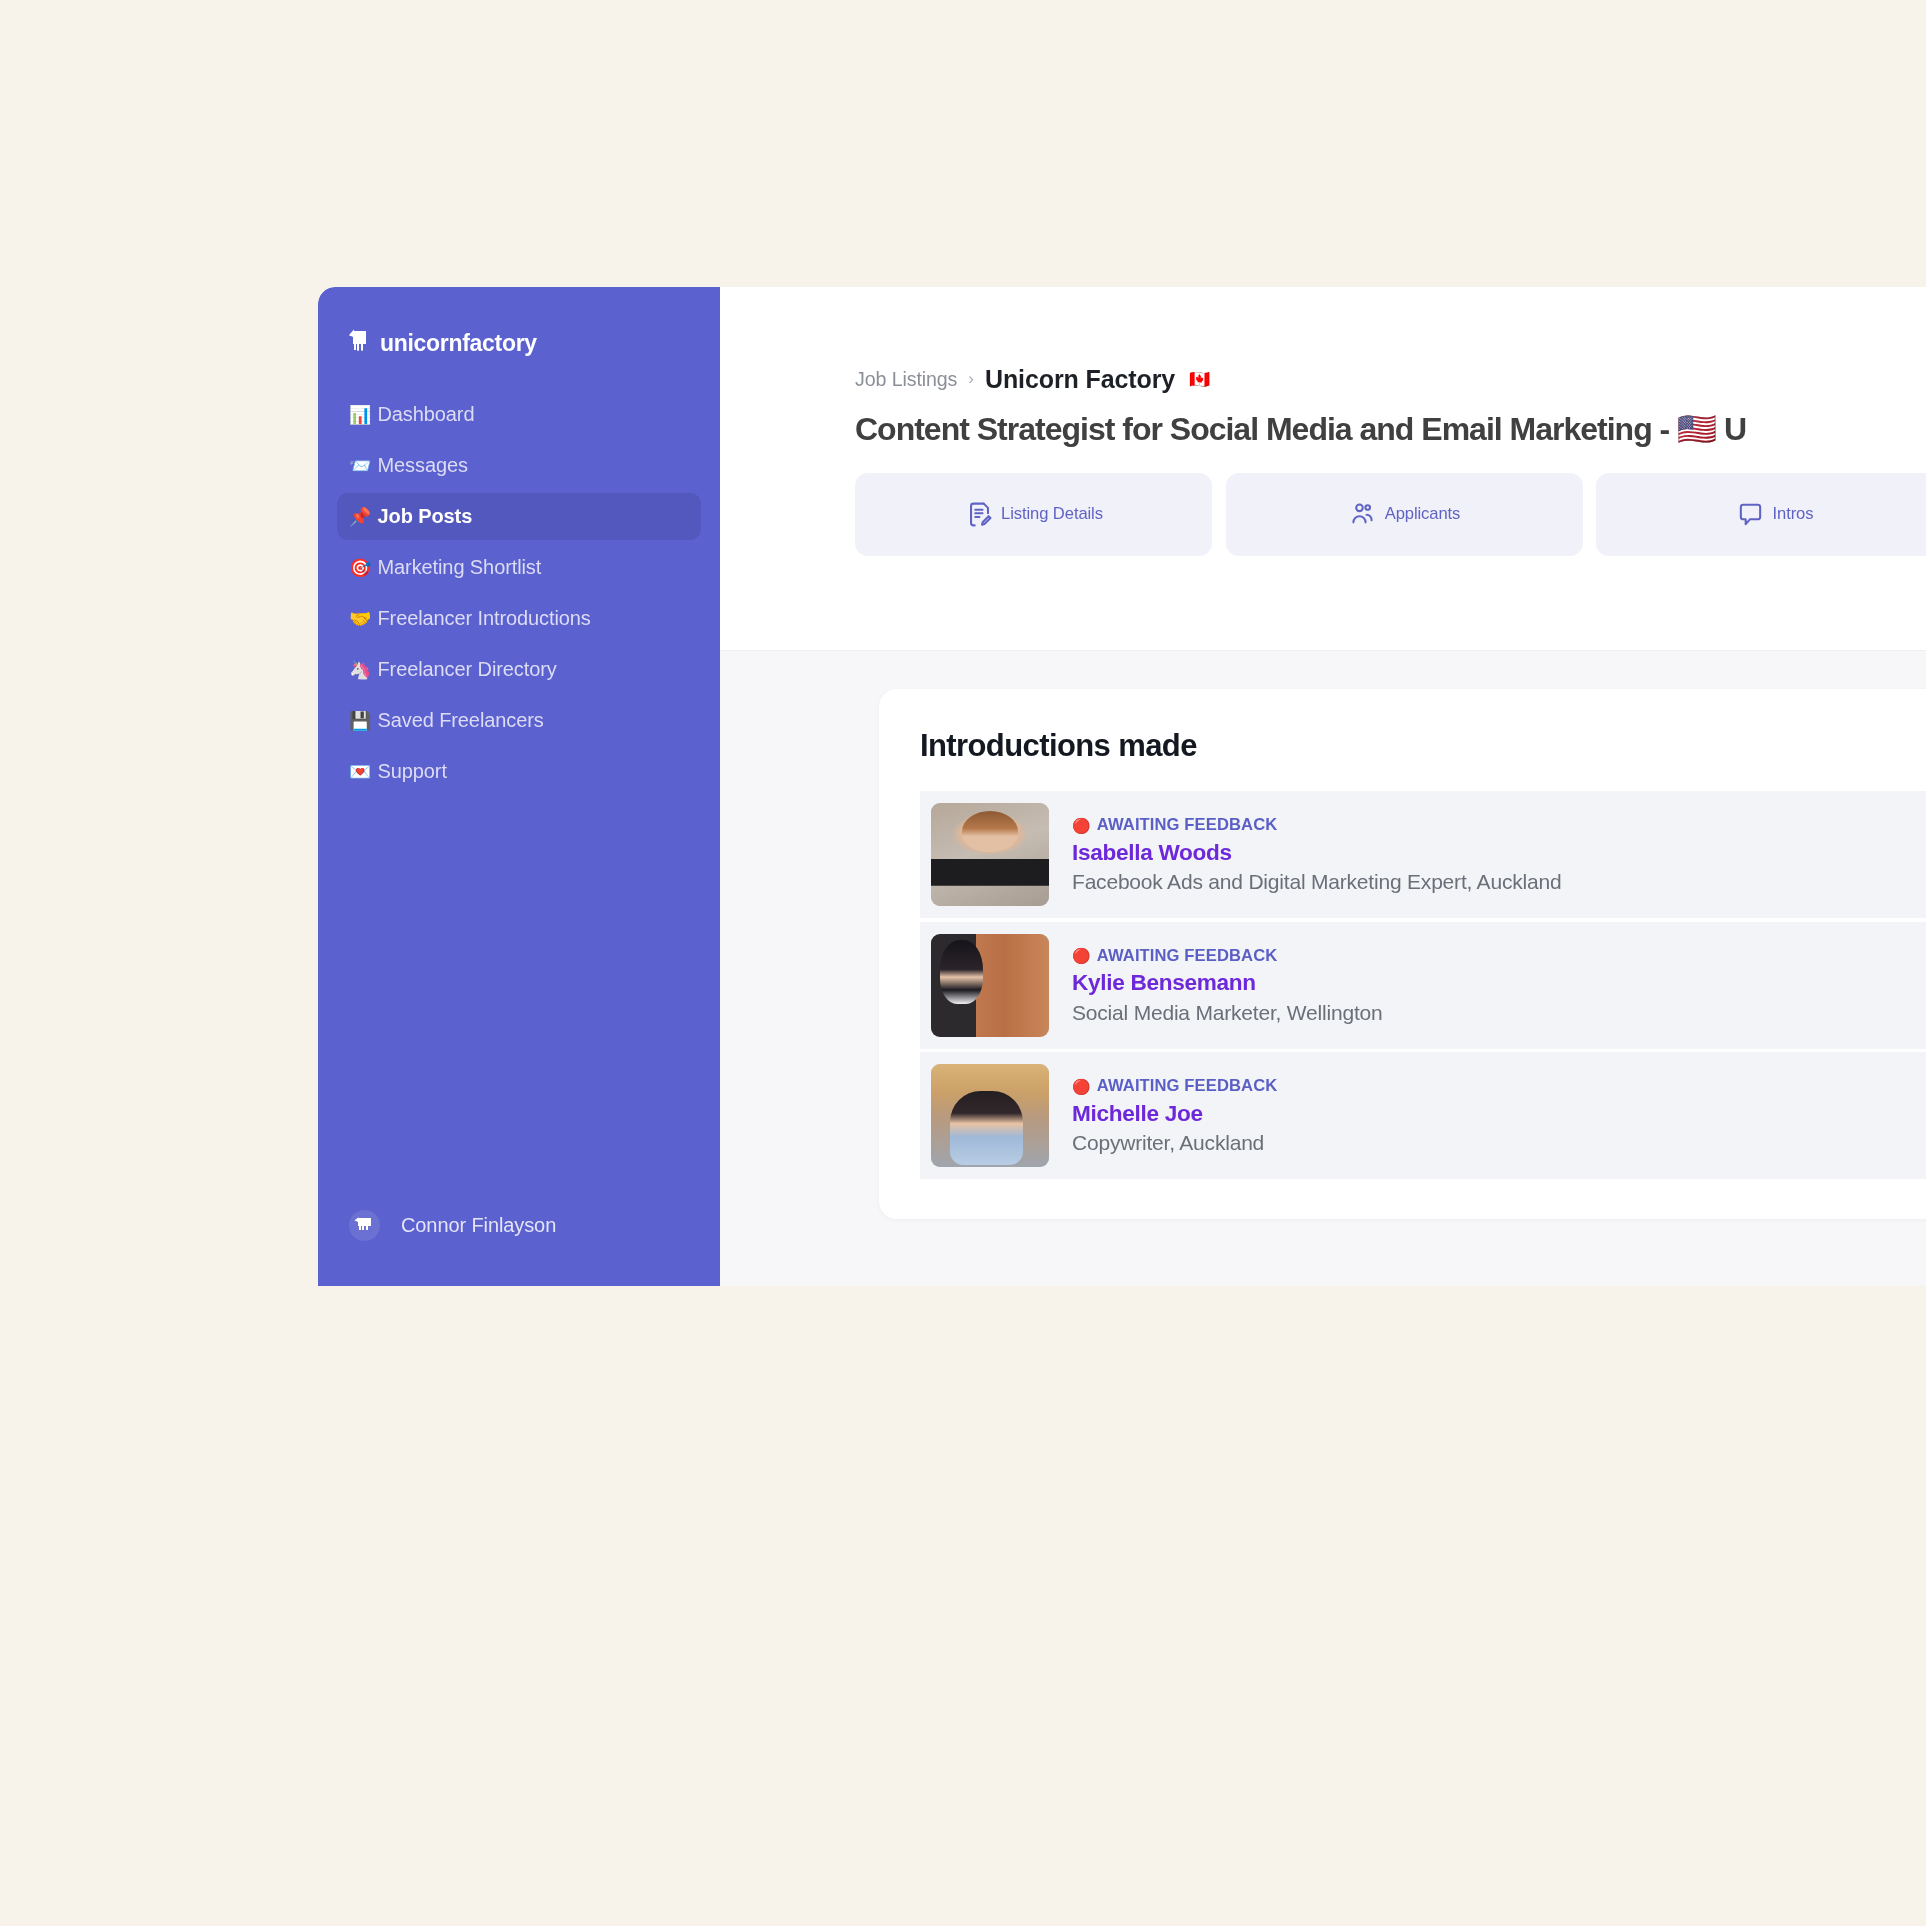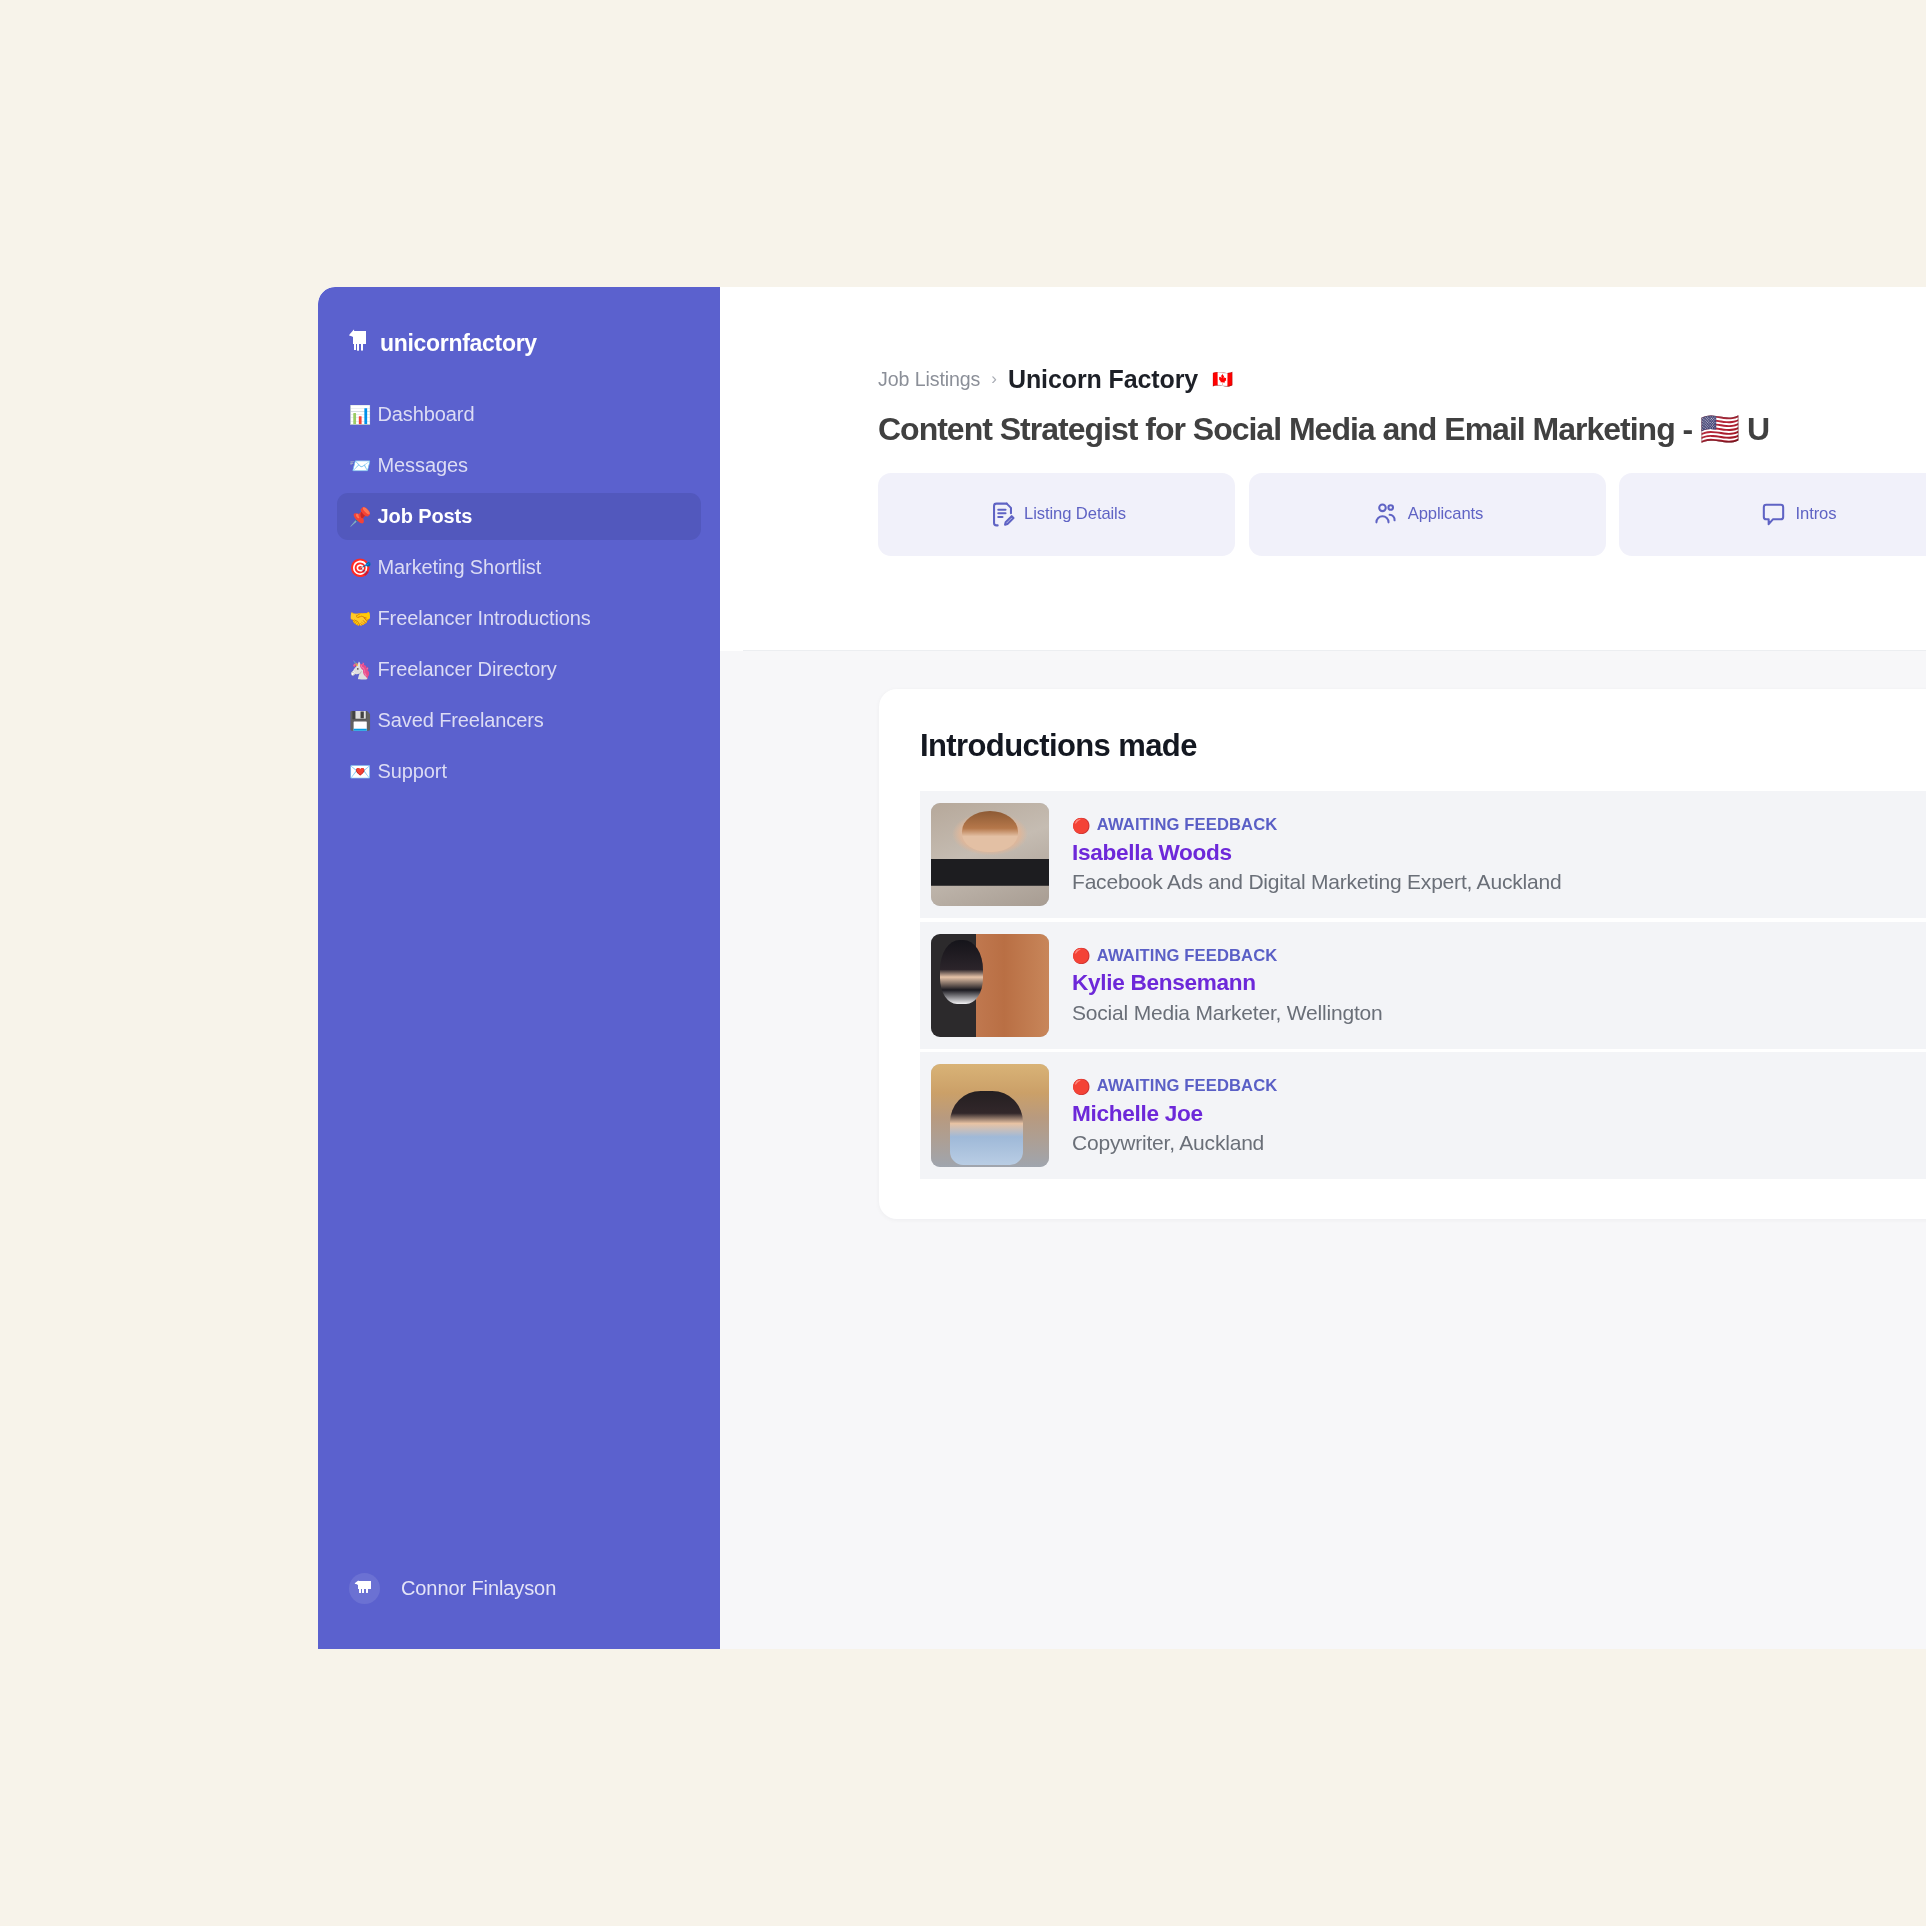--- a/index.html
+++ b/index.html
@@ -12,21 +12,21 @@
     font-family: "Liberation Sans", sans-serif;
     -webkit-font-smoothing: antialiased;
   }
 
   
   #app-window {
     position: absolute;
     left: 318px;
     top: 287px;
     width: 1609px;
-    height: 1362px;
+    height: 999px;
     display: flex;
     border-radius: 17px 0 0 0;
     overflow: hidden;
     background: #ffffff;
   }
 
   
   #sidebar {
     width: 402px;
     flex: 0 0 402px;
@@ -135,21 +135,20 @@
     min-width: 0;
   }
 
   #page-header {
     background: #ffffff;
     padding: 78px 0 0 135px;
     box-sizing: border-box;
     border-bottom: 1.5px solid #eceef1;
     height: 364px;
     flex: 0 0 364px;
-    margin-left: 23px;
   }
 
   .breadcrumb {
     display: flex;
     align-items: center;
     gap: 11px;
     white-space: nowrap;
     height: 28px;
   }
   .bc-link {

